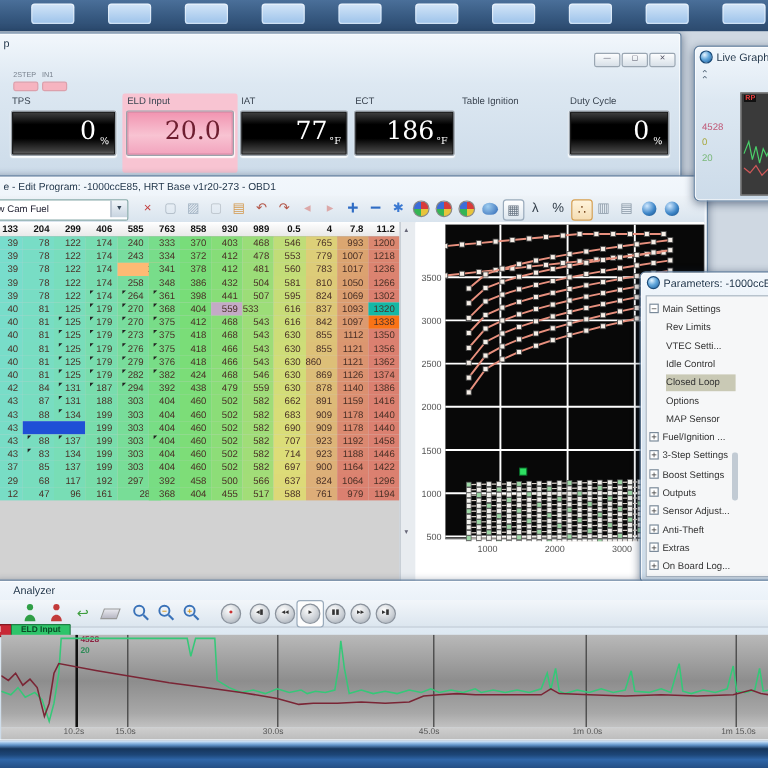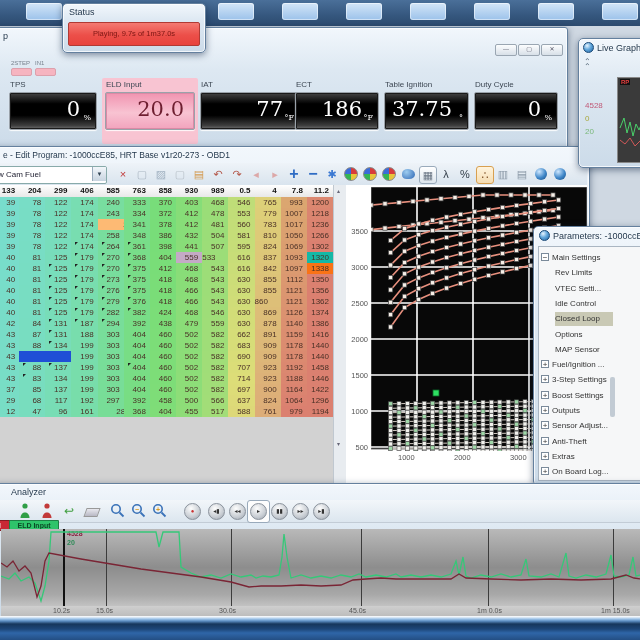--- a/index.html
+++ b/index.html
@@ -82,56 +82,45 @@
           </div>
         </div>
         <div style="position: absolute; left: 107px; top: 50px; width: 96px; height: 66px; background: rgb(248, 196, 210); border-radius: 2px;">
           <div style="position: absolute; left: 4px; top: 2px; font-size: 8px; color: rgb(60, 70, 82);">ELD Input</div>
           <div class="lcd pink" style="position: absolute; left: 3px; top: 14px; width: 88px; height: 36px;">
             <span style="position: absolute; right: 10px; top: 4px; font-size: 21px;">20.0</span>
           </div>
         </div>
         <div style="position: absolute; left: 202px; top: 50px; width: 96px; height: 66px;">
           <div style="position: absolute; left: 4px; top: 2px; font-size: 8px; color: rgb(60, 70, 82);">IAT</div>
-          <div class="lcd" style="position: absolute; left: 3px; top: 14px; width: 88px; height: 36px; padding-left: 10px;">
+          <div class="lcd" style="position: absolute; left: 3px; top: 14px; width: 88px; height: 36px;">
             <span style="position: absolute; right: 16px; top: 4px; font-size: 21px;">77</span>
             <span style="position: absolute; right: 5px; bottom: 7px; font-size: 8px;">°F</span>
           </div>
         </div>
         <div style="position: absolute; left: 297px; top: 50px; width: 90px; height: 66px;">
           <div style="position: absolute; left: 4px; top: 2px; font-size: 8px; color: rgb(60, 70, 82);">ECT</div>
           <div class="lcd" style="position: absolute; left: 3px; top: 14px; width: 82px; height: 36px;">
             <span style="position: absolute; right: 16px; top: 4px; font-size: 21px;">186</span>
             <span style="position: absolute; right: 5px; bottom: 7px; font-size: 8px;">°F</span>
           </div>
         </div>
         <div style="position: absolute; left: 386px; top: 50px; width: 91px; height: 66px;">
           <div style="position: absolute; left: 4px; top: 2px; font-size: 8px; color: rgb(60, 70, 82);">Table Ignition</div>
-          <div class="lcd" style="position: absolute; left: 3px; top: 14px; width: 83px; height: 36px;">
-            <span style="position: absolute; right: 16px; top: 4px; font-size: 21px;">37.75</span>
-            <span style="position: absolute; right: 5px; bottom: 7px; font-size: 8px;">°</span>
-          </div>
         </div>
         <div style="position: absolute; left: 476px; top: 50px; width: 90px; height: 66px;">
           <div style="position: absolute; left: 4px; top: 2px; font-size: 8px; color: rgb(60, 70, 82);">Duty Cycle</div>
           <div class="lcd" style="position: absolute; left: 3px; top: 14px; width: 82px; height: 36px;">
             <span style="position: absolute; right: 16px; top: 4px; font-size: 21px;">0</span>
             <span style="position: absolute; right: 5px; bottom: 7px; font-size: 8px;">%</span>
           </div>
         </div>
       </div>
   </div>
 
-  <div class="win" style="left:62px;top:3px;width:142px;height:48px;">
-    <div class="titlebar">Status</div>
-    <div style="position:absolute;left:5px;top:18px;width:130px;height:22px;
-      background:linear-gradient(180deg,#f47a72,#ec4f49 55%,#e8433d);border:1px solid #b03a34;
-      border-radius:2px;font-size:7.5px;color:#7c1613;text-align:center;line-height:22px;
-      overflow:hidden;white-space:nowrap;">Playing, 9.7s of 1m37.0s</div>
-  </div>
 
   <div class="win" style="left:-8px;top:146px;width:596px;height:348px;border-radius:3px;">
     <div class="titlebar cut" style="font-size:8.5px;padding-left:10px;">e - Edit Program: -1000ccE85, HRT Base v1r20-273 - OBD1</div>
     <div id="editor-toolbar" style="position:absolute;left:0;top:16px;width:594px;height:22px;
          background:linear-gradient(#eef3f8,#d9e4ee);border-bottom:1px solid #b8c6d4;">
         <div style="position: absolute; left: 0px; top: 3px; width: 108px; height: 16px; background: rgb(255, 255, 255); border: 1px solid rgb(136, 170, 170); border-radius: 2px; font-size: 8px; line-height: 15px; padding-left: 4px; color: rgb(34, 34, 51); overflow: hidden;"><span>w Cam Fuel</span><span style="position: absolute; right: 0px; top: 0px; width: 13px; height: 14px; background: linear-gradient(rgb(242, 246, 250), rgb(200, 212, 224)); border-left: 1px solid rgb(153, 170, 187); font-size: 6px; text-align: center; line-height: 14px; color: rgb(51, 68, 85);">▼</span></div>
         <span class="tico" style="position: absolute; left: 122px; top: 3px; color: rgb(194, 58, 58);">×</span>
         <span class="tico" style="position: absolute; left: 141px; top: 3px; color: rgb(170, 182, 194);">▢</span>
         <span class="tico" style="position: absolute; left: 160px; top: 3px; color: rgb(159, 176, 192);">▨</span>
         <span class="tico" style="position: absolute; left: 179px; top: 3px; color: rgb(184, 192, 200);">▢</span>

